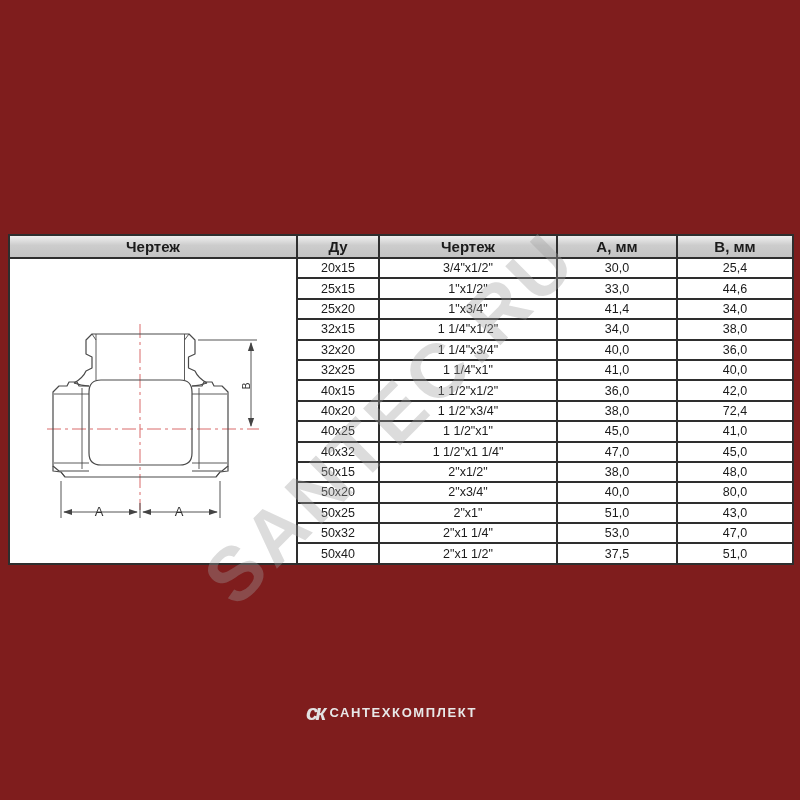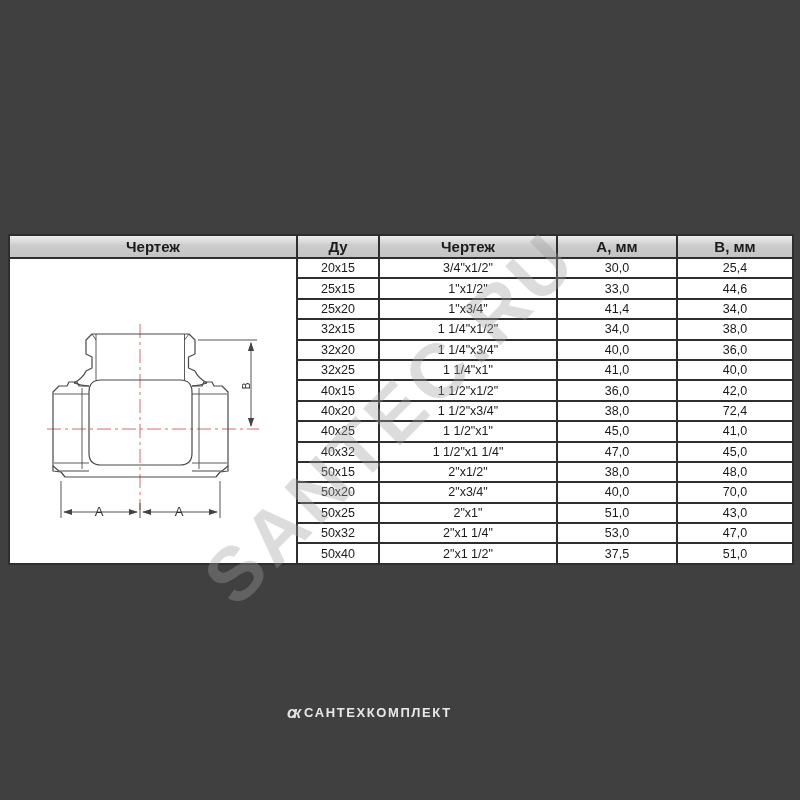--- a/index.html
+++ b/index.html
@@ -1,17 +1,17 @@
 <!DOCTYPE html>
 <html><head>
 <meta charset="utf-8">
 <style>
   html,body{margin:0;padding:0;background:#ffffff;}
   body{width:800px;height:800px;font-family:"Liberation Sans",sans-serif;}
-  .sheet{position:relative;width:800px;height:800px;background:#404040;overflow:hidden;}
+  .sheet{position:relative;width:800px;height:800px;background:#7f1d1d;overflow:hidden;}
 
   
   table.spec{
     position:absolute;left:8px;top:234px;width:784px;
     border-collapse:collapse;table-layout:fixed;
     background:#ffffff;
   }
   table.spec th,table.spec td{
     border:2px solid #2e2e2e;
     text-align:center;vertical-align:middle;
@@ -34,22 +34,22 @@
     color:rgba(158,158,158,0.36);
     white-space:nowrap;pointer-events:none;z-index:6;
   }
 
   
   .brand{
     position:absolute;left:287px;top:702px;height:22px;
     display:flex;align-items:center;gap:6px;z-index:2;
   }
   .brand .mark{
-    font-size:16px;font-weight:bold;font-style:italic;
-    letter-spacing:-3px;color:#e2e2e2;line-height:22px;
+    font-size:22px;font-weight:bold;font-style:italic;
+    letter-spacing:-3px;color:#e2e2e2;line-height:22px;margin-left:19px;
   }
   .brand .name{
     font-size:13px;font-weight:bold;letter-spacing:1.6px;
     color:#e8e8e8;line-height:22px;
   }
 </style>
 </head>
 <body>
 
 <div class="sheet">
@@ -200,21 +200,21 @@
         <tr>
           <td>50x15</td>
           <td>2"x1/2"</td>
           <td>38,0</td>
           <td>48,0</td>
         </tr>
         <tr>
           <td>50x20</td>
           <td>2"x3/4"</td>
           <td>40,0</td>
-          <td>70,0</td>
+          <td>80,0</td>
         </tr>
         <tr>
           <td>50x25</td>
           <td>2"x1"</td>
           <td>51,0</td>
           <td>43,0</td>
         </tr>
         <tr>
           <td>50x32</td>
           <td>2"x1 1/4"</td>

